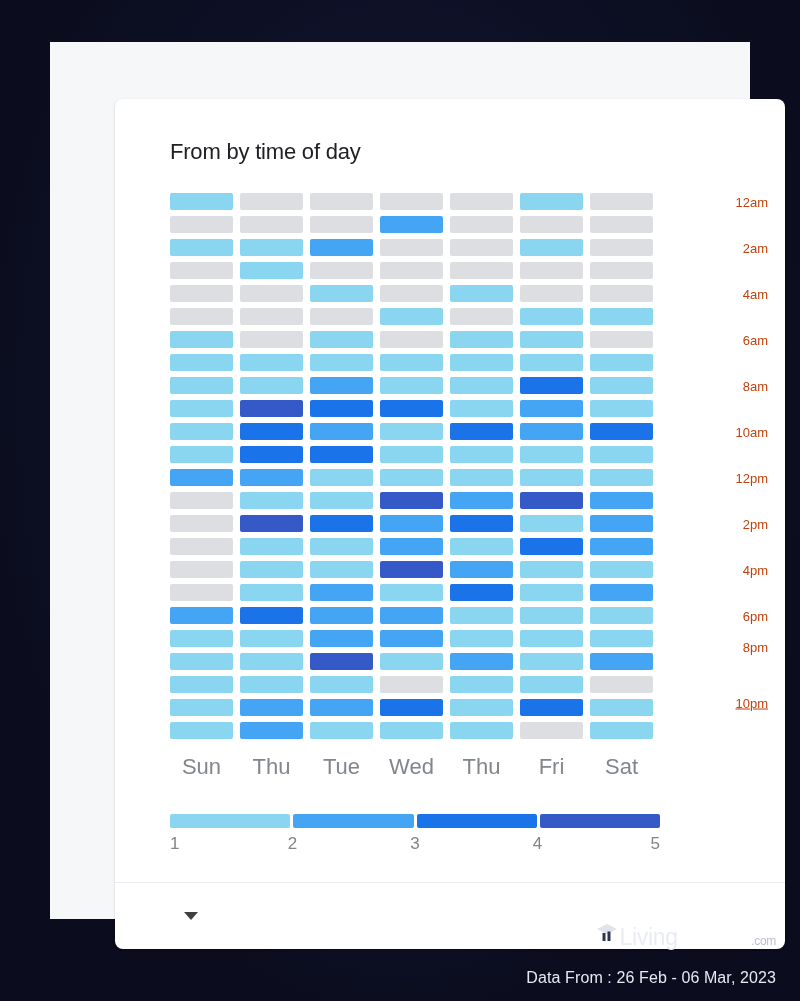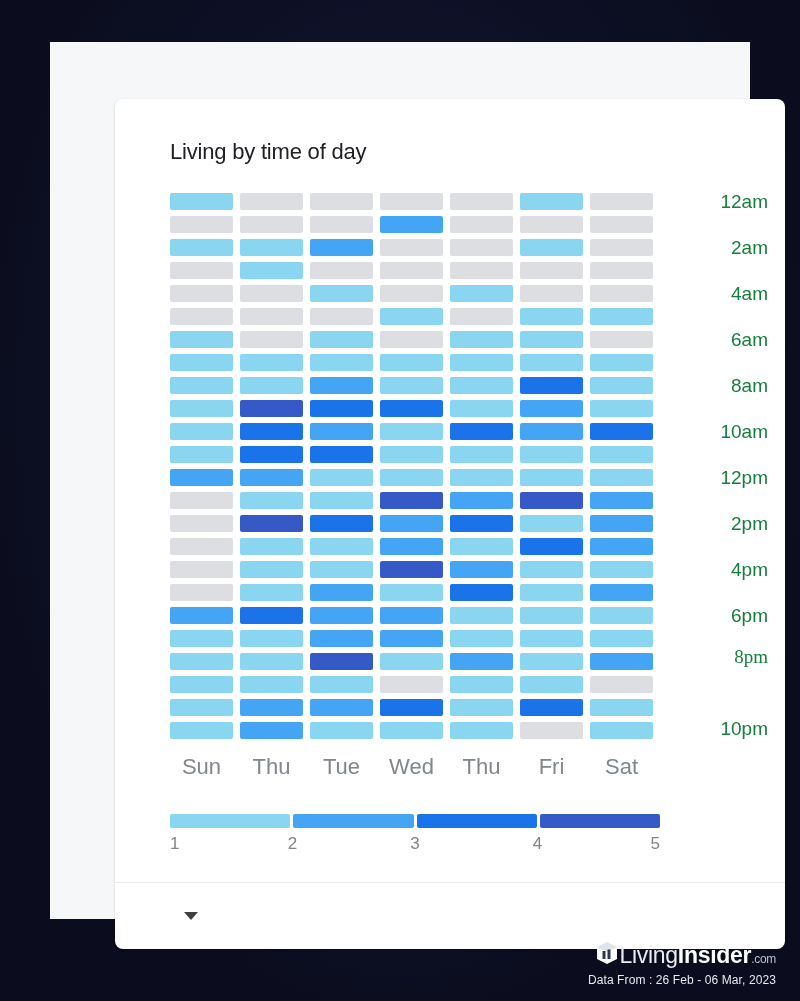--- a/index.html
+++ b/index.html
@@ -88,22 +88,22 @@
   
   .time-labels {
     position: absolute;
     left: 503px;
     top: 0;
     width: 95px;
   }
   .time-label {
     position: absolute;
     right: 0;
-    font-size: 19px;
-    color: #15803d;
+    font-size: 13px;
+    color: #c2410c;
     white-space: nowrap;
     transform: translateY(-50%);
   }
 
   
   .day-labels {
     display: flex;
     width: 490px;
     margin-top: 9px;
   }
@@ -188,37 +188,37 @@
   }
   .brand-name {
     font-size: 23px;
     letter-spacing: -0.3px;
     line-height: 1;
   }
   .brand-name .b-light { font-weight: 300; color: #e9ecf3; }
   .brand-name .b-bold  { font-weight: 700; color: #ffffff; }
   .brand-name .b-com   { font-size: 12px; color: #b9bfcd; font-weight: 400; }
   .brand-sub {
-    margin-top: 3px;
-    font-size: 12px;
+    margin-top: 17px;
+    font-size: 16px;
     color: #e6e9f0;
     letter-spacing: 0.1px;
   }
 </style>
 </head>
 <body>
 
 <div id="stage">
 
   <div class="panel">
 
     <div class="card">
       <div class="card-body">
 
-        <h1 class="chart-title">Living by time of day</h1>
+        <h1 class="chart-title">From by time of day</h1>
 
         <div class="heatmap-wrap">
           <div class="heat-grid" id="heat-grid">
               <div class="heat-row">
                 <div class="heat-cell lv1"></div>
                 <div class="heat-cell lv0"></div>
                 <div class="heat-cell lv0"></div>
                 <div class="heat-cell lv0"></div>
                 <div class="heat-cell lv0"></div>
                 <div class="heat-cell lv1"></div>
@@ -436,22 +436,22 @@
               <div class="time-label" style="top: 8.5px;">12am</div>
               <div class="time-label" style="top: 54.5px;">2am</div>
               <div class="time-label" style="top: 100.5px;">4am</div>
               <div class="time-label" style="top: 146.5px;">6am</div>
               <div class="time-label" style="top: 192.5px;">8am</div>
               <div class="time-label" style="top: 238.5px;">10am</div>
               <div class="time-label" style="top: 284.5px;">12pm</div>
               <div class="time-label" style="top: 330.5px;">2pm</div>
               <div class="time-label" style="top: 376.5px;">4pm</div>
               <div class="time-label" style="top: 422.5px;">6pm</div>
-              <div class="time-label" style="top: 464px; font-family: Liberation Serif, serif;">8pm</div>
-              <div class="time-label" style="top: 536px;">10pm</div>
+              <div class="time-label" style="top: 454px;">8pm</div>
+              <div class="time-label" style="top: 510px; text-decoration: underline;">10pm</div>
             </div>
           <div class="day-labels" id="day-labels">
               <div class="day-label">Sun</div>
               <div class="day-label">Thu</div>
               <div class="day-label">Tue</div>
               <div class="day-label">Wed</div>
               <div class="day-label">Thu</div>
               <div class="day-label">Fri</div>
               <div class="day-label">Sat</div>
             </div>

